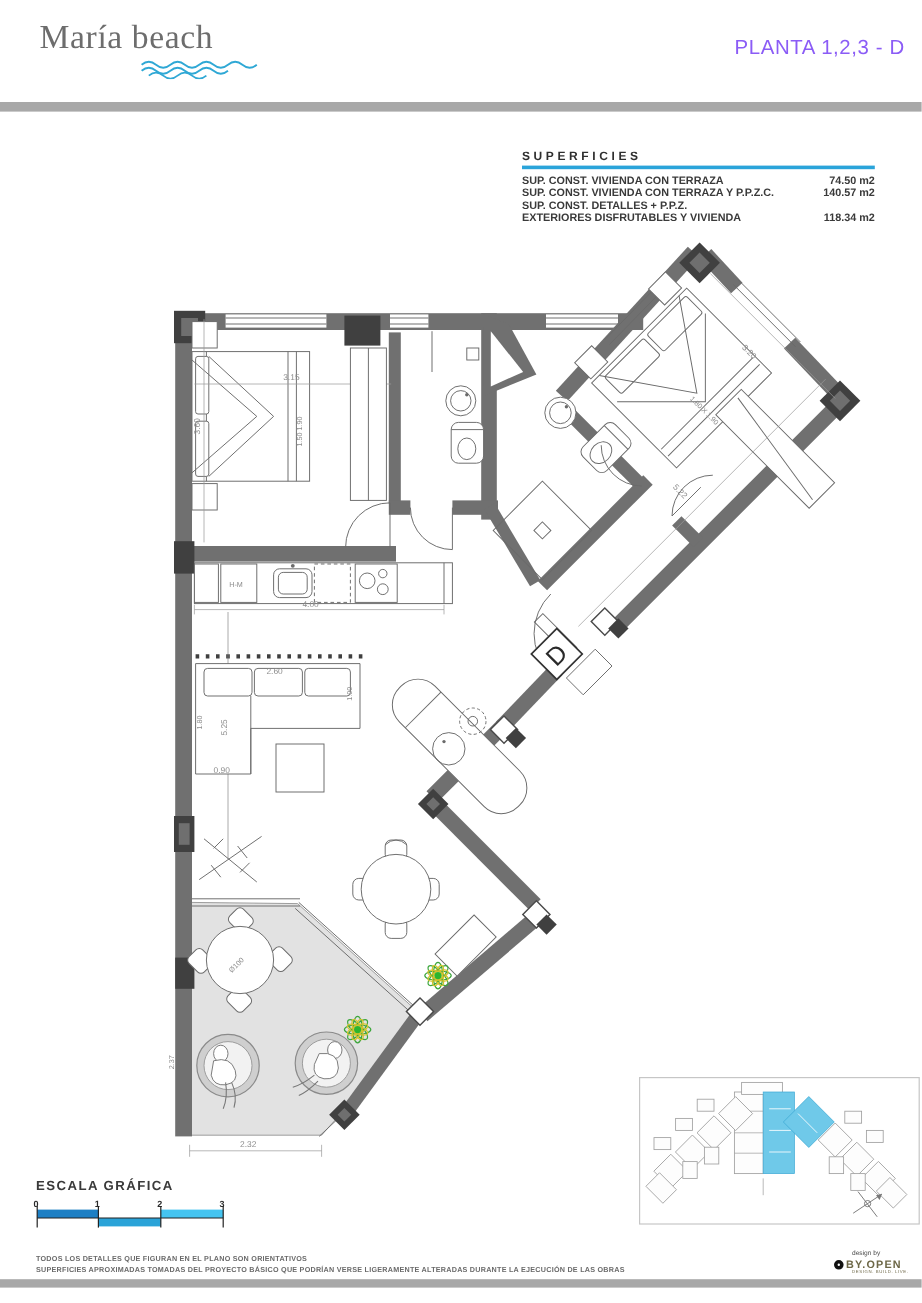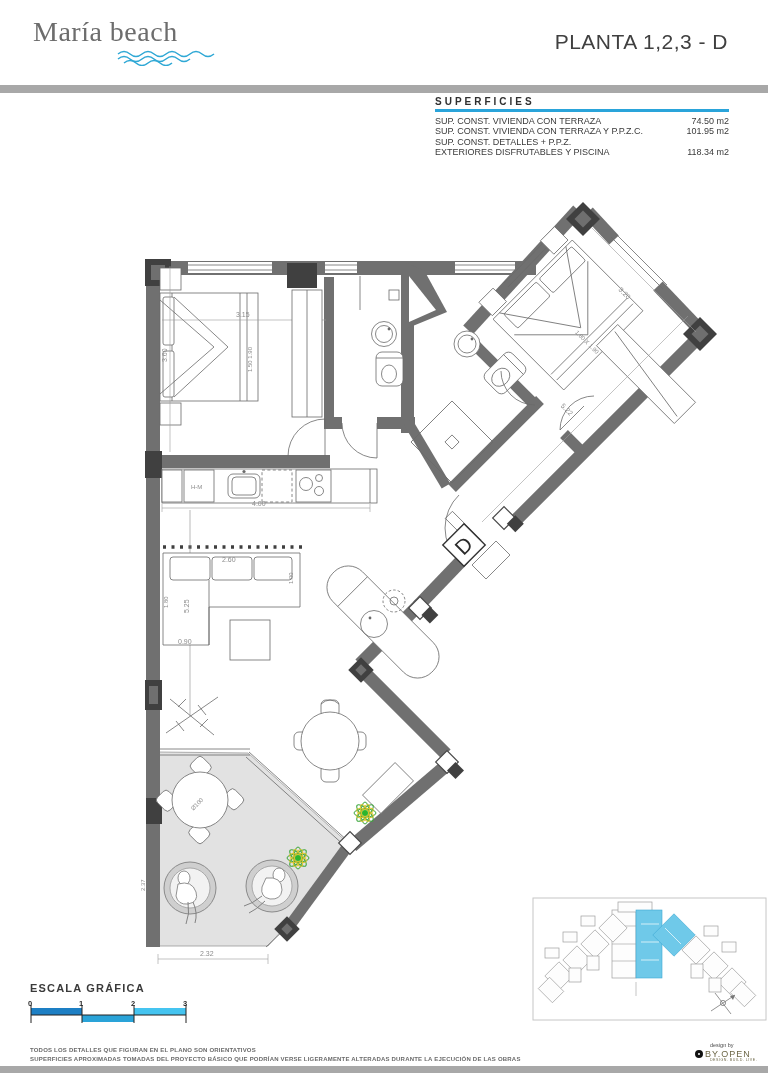--- a/index.html
+++ b/index.html
@@ -1,34 +1,34 @@
 <!DOCTYPE html>
 <html><head>
 <meta charset="utf-8">
 <style>
   html,body{margin:0;padding:0;background:#ffffff;}
   body{width:768px;height:1086px;position:relative;font-family:"Liberation Sans",sans-serif;overflow:hidden;}
   .abs{position:absolute;}
   
   #logo-text{left:33px;top:16px;font-family:Liberation Serif, serif;font-size:28px;color:#6d6d6d;letter-spacing:.5px;}
-  #plan-title{right:40px;top:30px;font-size:21px;color:#404040;letter-spacing:.5px;}
+  #plan-title{right:14px;top:30px;font-size:17px;color:#8b5cf6;letter-spacing:.5px;}
   .divider-bar{left:0;width:768px;height:8px;background:#a8a8a8;}
   
   #superficies{left:435px;top:96px;width:294px;}
-  #superficies .sup-title{font-size:10px;font-weight:bold;letter-spacing:3px;color:#2f2f2f;}
+  #superficies .sup-title{font-size:10px;font-weight:bold;letter-spacing:3px;color:#2f2f2f;margin-top:29px;}
   #superficies .sup-underline{height:3px;background:#2aa4da;margin:2px 0 4px 0;}
-  .sup-row{display:flex;justify-content:space-between;font-size:9px;font-weight:normal;color:#3a3a3a;line-height:10.4px;align-items:center;}
+  .sup-row{display:flex;justify-content:space-between;font-size:9px;font-weight:bold;color:#3a3a3a;line-height:10.4px;align-items:center;}
   .sup-row .v{white-space:nowrap;}
   
   #disclaimer{left:30px;top:1046px;font-size:6px;font-weight:bold;color:#6a6a6a;line-height:9px;letter-spacing:.2px;}
   #byopen{left:695px;top:1042px;width:70px;}
   #byopen .dby{font-size:5.5px;color:#4a4a4a;padding-left:15px;}
   #byopen .brandrow{display:flex;align-items:center;gap:2px;margin-top:1px;}
   #byopen .ring{width:8px;height:8px;border:3px solid #111;border-radius:50%;box-sizing:border-box;flex:0 0 auto;}
-  #byopen .brand{font-size:9px;font-weight:400;letter-spacing:1px;color:#6d6747;}
+  #byopen .brand{font-size:9px;font-weight:700;letter-spacing:1px;color:#6d6747;}
   #byopen .sub{font-size:3.6px;letter-spacing:.5px;color:#6d6747;padding-left:15px;margin-top:-1px;}
   
   svg text{font-family:"Liberation Sans",sans-serif;}
   .wall{stroke:#707070;fill:none;}
   .wallf{fill:#707070;stroke:none;}
   .pillar{fill:#404040;stroke:none;}
   .pillar-in{fill:#6f6f6f;stroke:none;}
   .wpillar{fill:#ffffff;stroke:#4a4a4a;stroke-width:1.2;}
   .thin{fill:none;stroke:#6a6a6a;stroke-width:.8;}
   .thinl{fill:none;stroke:#8a8a8a;stroke-width:.6;}
@@ -56,28 +56,28 @@
 
 <div class="abs" id="superficies">
   <div class="sup-title">SUPERFICIES</div>
   <div class="sup-underline"></div>
   <div class="sup-row">
     <span>SUP. CONST. VIVIENDA  CON TERRAZA</span>
     <span class="v">74.50 m2</span>
   </div>
   <div class="sup-row">
     <span>SUP. CONST. VIVIENDA CON TERRAZA Y P.P.Z.C.</span>
-    <span class="v">101.95 m2</span>
+    <span class="v">140.57 m2</span>
   </div>
   <div class="sup-row">
     <span>SUP. CONST. DETALLES + P.P.Z.</span>
     <span class="v"></span>
   </div>
   <div class="sup-row">
-    <span>EXTERIORES DISFRUTABLES Y PISCINA</span>
+    <span>EXTERIORES DISFRUTABLES Y VIVIENDA</span>
     <span class="v">118.34 m2</span>
   </div>
 </div>
 
 <svg class="abs" style="left:0;top:0;" width="768" height="1086" viewBox="0 0 768 1086">
 
   <g>
     <polygon class="terrace" points="158,752 248,753 348,843 284,928 268,946 158,946"></polygon>
     <line class="thin" x1="158" y1="749" x2="250" y2="749"></line>
     <line class="thin" x1="158" y1="755" x2="250" y2="755"></line>

